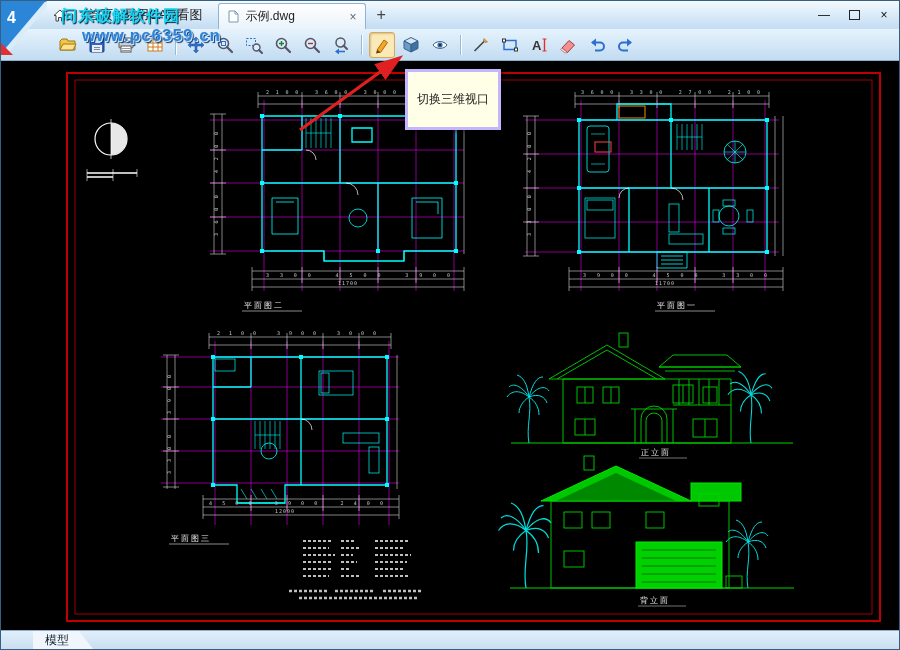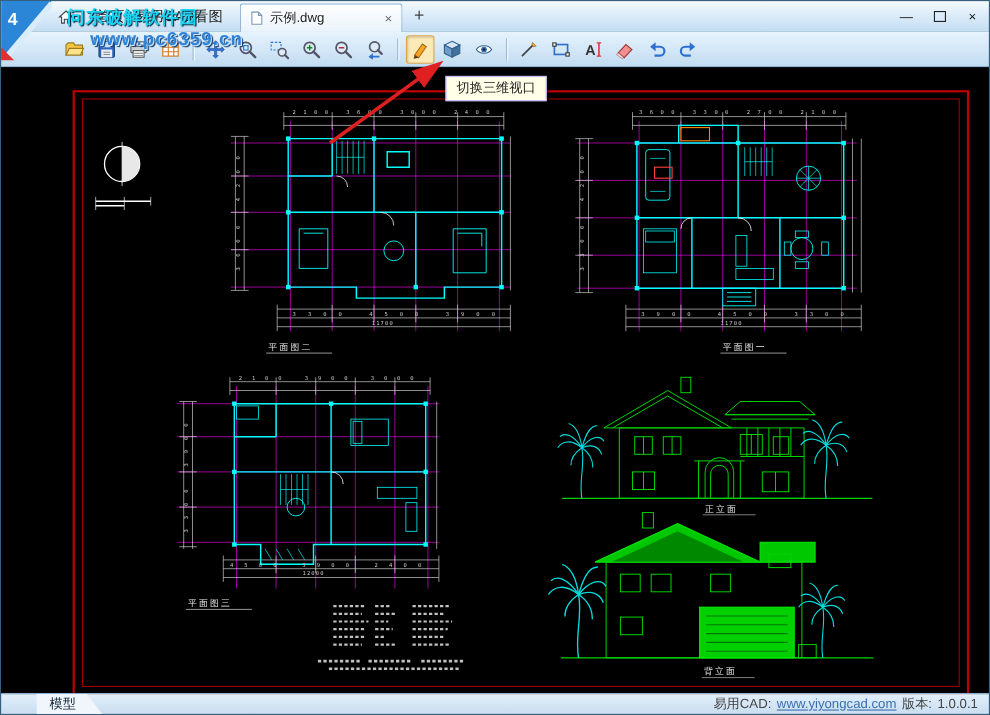--- a/index.html
+++ b/index.html
@@ -23,42 +23,42 @@
 
   
   .toolbar{position:absolute;left:0;top:28px;right:0;height:32px;
     background:linear-gradient(#e6f3fd,#c2dcf1);border-bottom:1px solid #8fb0cc;
     display:flex;align-items:center;padding-left:54px;gap:3px;z-index:10;box-sizing:border-box;}
   .tb-btn{width:26px;height:26px;border-radius:3px;display:flex;align-items:center;justify-content:center;flex:none;}
   .tb-btn.pressed{background:#fbe9b8;border:1px solid #d9a94f;box-shadow:inset 1px 1px 2px rgba(0,0,0,.18);width:24px;height:24px;}
   .tb-sep{width:1px;height:20px;background:#9cb9d2;box-shadow:1px 0 0 #fff;margin:0 4px;flex:none;}
 
   
-  .canvas{position:absolute;left:0;top:70px;width:737px;height:572px;background:#000;}
+  .canvas{position:absolute;left:0;top:60px;width:737px;height:572px;background:#000;}
   .dim{font-size:5px;fill:#c8c8c8;font-family:"DejaVu Sans Mono",monospace;letter-spacing:1px;}
   .plan-label{font-size:8px;fill:#e8e8e8;letter-spacing:2px;}
 
   
   .statusbar{position:absolute;left:0;bottom:0;right:0;height:18px;
     background:linear-gradient(#e2effa,#c9def1);border-top:1px solid #8fb0cc;
     display:flex;align-items:center;font-size:12px;z-index:10;}
   .model-tab{height:100%;padding:0 24px 0 12px;background:#f0f6fc;color:#123;
     clip-path:polygon(0 0,calc(100% - 14px) 0,100% 100%,0 100%);display:flex;align-items:center;margin-left:32px;}
   .status-right{margin-left:auto;padding-right:10px;display:flex;gap:5px;color:#444;align-items:center;}
   .status-url{color:#3a6fb0;text-decoration:underline;}
 
   
   .corner-logo{position:absolute;left:0;top:0;z-index:42;}
   .wm1{position:absolute;left:60px;top:5px;z-index:41;font-size:16px;font-weight:bold;color:#19d7f0;
     text-shadow:1px 1px 1px #024;letter-spacing:1px;}
   .wm2{position:absolute;left:81px;top:25px;z-index:41;font-size:17px;font-weight:bold;color:#2f83d6;
     text-shadow:1px 1px 0 #cfe6ff,2px 2px 1px #0a3a6e;letter-spacing:1px;}
   .arrow-overlay{position:absolute;left:0;top:0;z-index:30;pointer-events:none;}
-  .tooltip{position:absolute;left:404px;top:68px;z-index:35;background:#ffffe8;border:1px solid #c4b5fd;
-    padding:2px 9px;font-size:12px;color:#222;box-shadow:2px 2px 3px rgba(0,0,0,.45);white-space:nowrap;}
+  .tooltip{position:absolute;left:404px;top:68px;z-index:35;background:#ffffe8;border:3px solid #c4b5fd;
+    padding:19px 9px;font-size:12px;color:#222;box-shadow:2px 2px 3px rgba(0,0,0,.45);white-space:nowrap;}
 </style>
 </head>
 <body>
 
 <div class="window">
 
   <div class="titlebar">
     <div class="home-area">
       <svg width="14" height="13">
           <path d="M7,1 L13,6.5 H11 V12 H8.5 V8.5 H5.5 V12 H3 V6.5 H1 Z" fill="#fefefe" stroke="#444"></path>
@@ -410,26 +410,20 @@
       <path d="M14,30 H44 M52,30 H62 M86,30 H114"></path>
       <path d="M14,37 H40 M52,37 H70 M86,37 H120"></path>
       <path d="M0,52 H40 M46,52 H86 M94,52 H134" stroke-width="2.4"></path>
       <path d="M10,59 H128" stroke-width="2.4"></path>
     </g>
   </svg>
   </div>
 
   <div class="statusbar">
     <div class="model-tab">模型</div>
-    <div class="status-right">
-      <span>易用CAD:</span>
-      <span class="status-url">www.yiyongcad.com</span>
-      <span>版本:</span>
-      <span>1.0.0.1</span>
-    </div>
   </div>
 
   <svg class="corner-logo" width="46" height="54">
     <polygon points="0,0 46,0 0,54" fill="#2b86d8"></polygon>
     <line x1="46" y1="2" x2="2" y2="54" stroke="#d8ecfa" stroke-width="5"></line>
     <polygon points="0,54 12,54 0,42" fill="#e03030"></polygon>
     <text x="6" y="22" font-size="16" font-weight="bold" fill="#fff">4</text>
   </svg>
   <div class="wm1">问东破解软件园</div>
   <div class="wm2">www.pc6359.cn</div>

